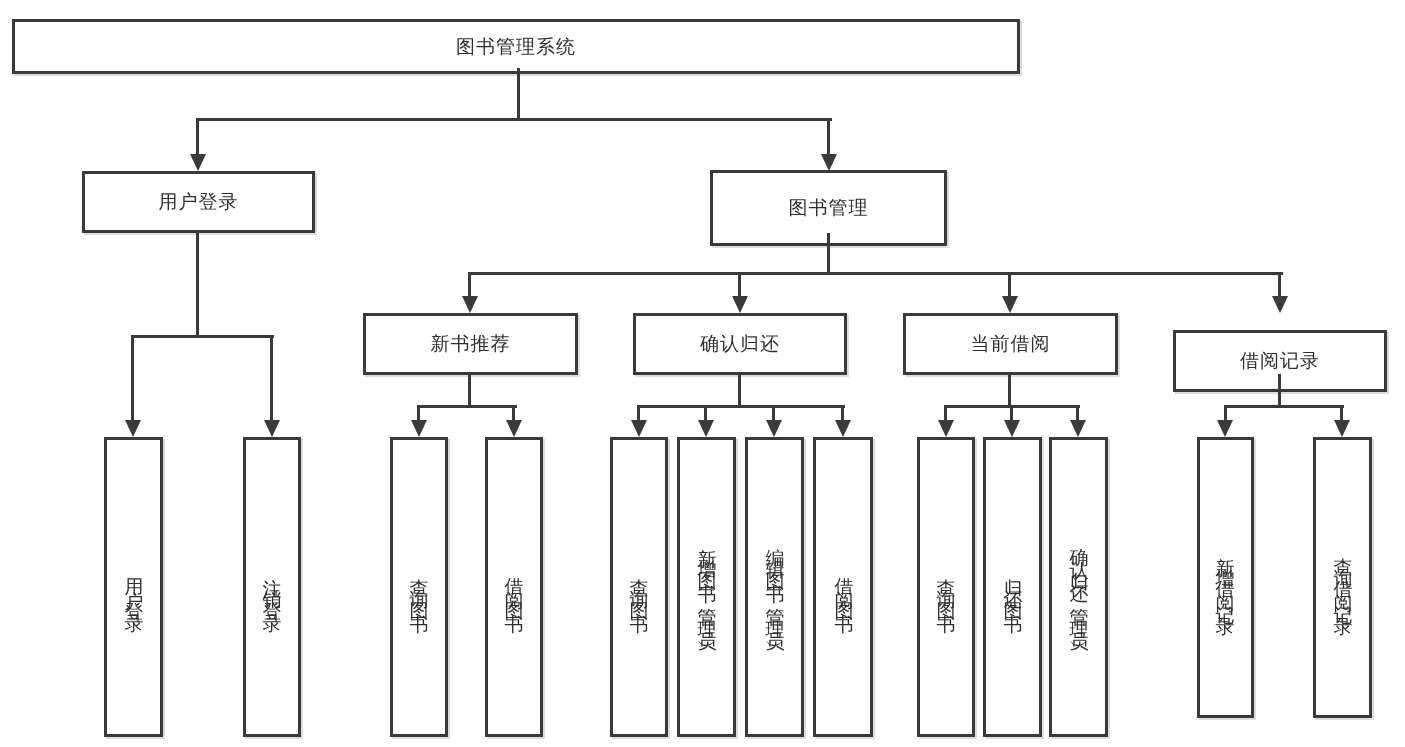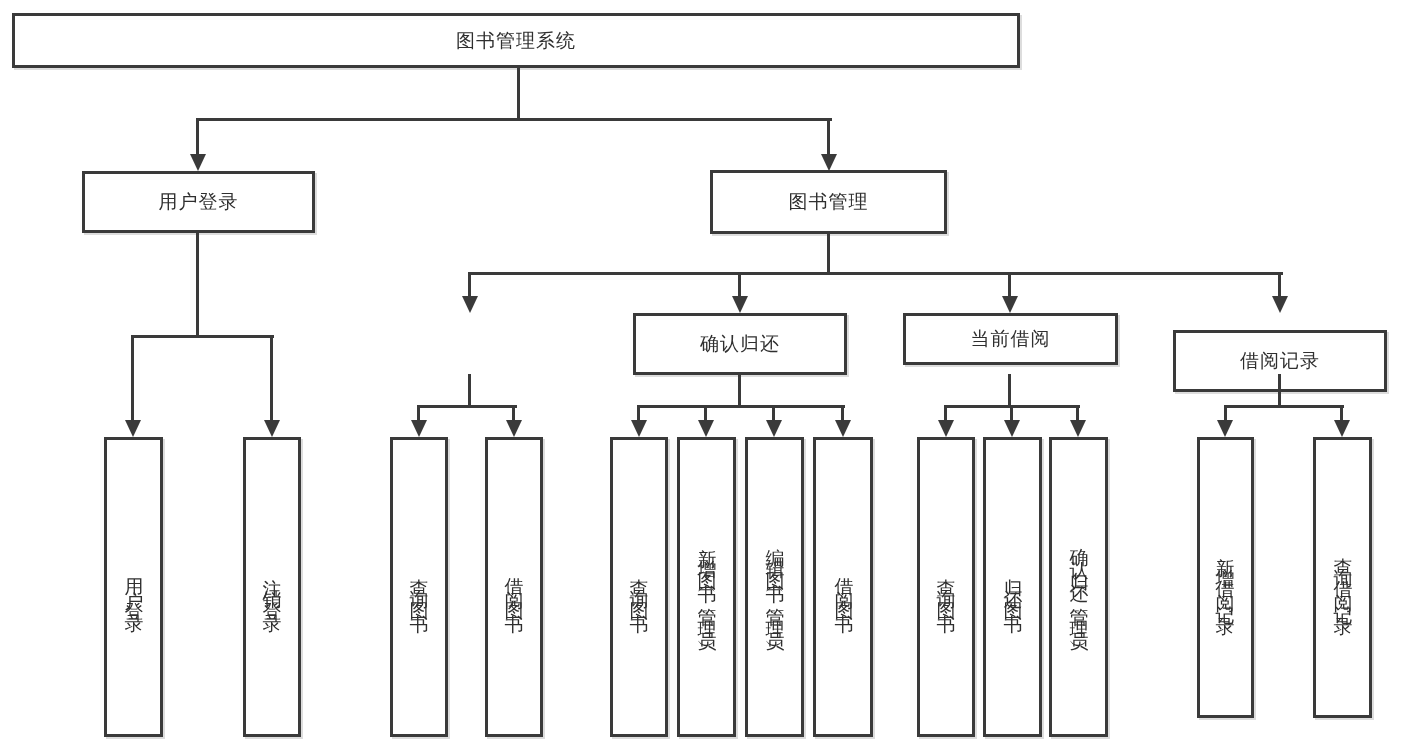--- a/index.html
+++ b/index.html
@@ -61,52 +61,53 @@
     letter-spacing: 0.5px;
     white-space: nowrap;
     z-index: 5;
   }
 </style>
 </head>
 <body>
 
 <div class="canvas">
 
-  <div class="box hbox" style="left:12px;top:13px;width:1008px;height:55px">图书管理系统</div>
+  <div class="box hbox" style="left:12px;top:19px;width:1008px;height:55px">图书管理系统</div>
 
   <div class="vline" style="left:517px;top:68px;width:3px;height:51px"></div>
   <div class="hline" style="left:196px;top:118px;width:636px;height:3px"></div>
   <div class="vline" style="left:196px;top:118px;width:3px;height:38px"></div>
   <div class="arrowhead" style="left:190px;top:154px"></div>
   <div class="vline" style="left:827px;top:118px;width:3px;height:38px"></div>
   <div class="arrowhead" style="left:821px;top:154px"></div>
 
   <div class="box hbox" style="left:82px;top:171px;width:233px;height:62px">用户登录</div>
-  <div class="box hbox" style="left:710px;top:170px;width:237px;height:64px">图书管理</div>
+  <div class="box hbox" style="left:710px;top:170px;width:237px;height:76px">图书管理</div>
 
   <div class="vline" style="left:196px;top:232px;width:3px;height:106px"></div>
   <div class="hline" style="left:131px;top:335px;width:143px;height:3px"></div>
   <div class="vline" style="left:131px;top:335px;width:3px;height:87px"></div>
   <div class="arrowhead" style="left:125px;top:420px"></div>
   <div class="vline" style="left:270px;top:335px;width:3px;height:87px"></div>
   <div class="arrowhead" style="left:264px;top:420px"></div>
 
   <div class="vline" style="left:827px;top:233px;width:3px;height:41px"></div>
   <div class="hline" style="left:468px;top:272px;width:815px;height:3px"></div>
   <div class="vline" style="left:468px;top:272px;width:3px;height:26px"></div>
   <div class="arrowhead" style="left:462px;top:296px"></div>
   <div class="vline" style="left:738px;top:272px;width:3px;height:26px"></div>
   <div class="arrowhead" style="left:732px;top:296px"></div>
   <div class="vline" style="left:1008px;top:272px;width:3px;height:26px"></div>
   <div class="arrowhead" style="left:1002px;top:296px"></div>
   <div class="vline" style="left:1278px;top:272px;width:3px;height:26px"></div>
   <div class="arrowhead" style="left:1272px;top:296px"></div>
 
+  <div class="box hbox" style="left:363px;top:313px;width:215px;height:62px">新书推荐</div>
   <div class="box hbox" style="left:633px;top:313px;width:214px;height:62px">确认归还</div>
-  <div class="box hbox" style="left:903px;top:313px;width:215px;height:52px">当前借阅</div>
+  <div class="box hbox" style="left:903px;top:313px;width:215px;height:62px">当前借阅</div>
   <div class="box hbox" style="left:1173px;top:330px;width:214px;height:62px">借阅记录</div>
 
   <div class="vline" style="left:468px;top:374px;width:3px;height:34px"></div>
   <div class="hline" style="left:417px;top:405px;width:100px;height:3px"></div>
   <div class="vline" style="left:417px;top:405px;width:3px;height:17px"></div>
   <div class="arrowhead" style="left:411px;top:420px"></div>
   <div class="vline" style="left:512px;top:405px;width:3px;height:17px"></div>
   <div class="arrowhead" style="left:506px;top:420px"></div>
 
   <div class="vline" style="left:738px;top:374px;width:3px;height:34px"></div>

